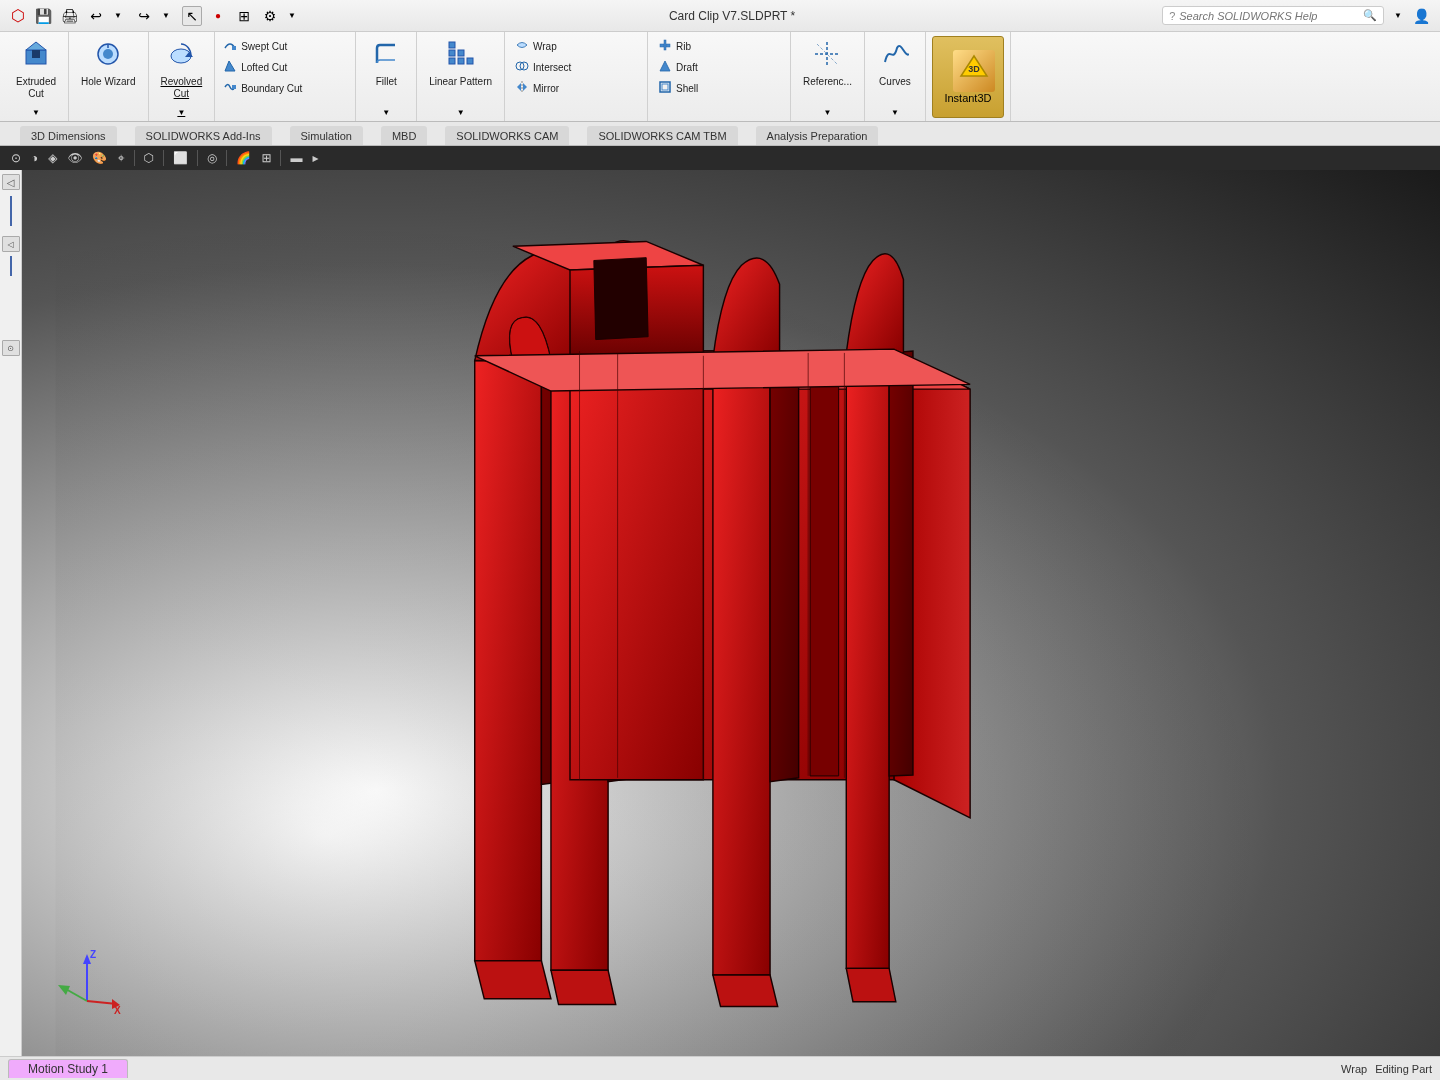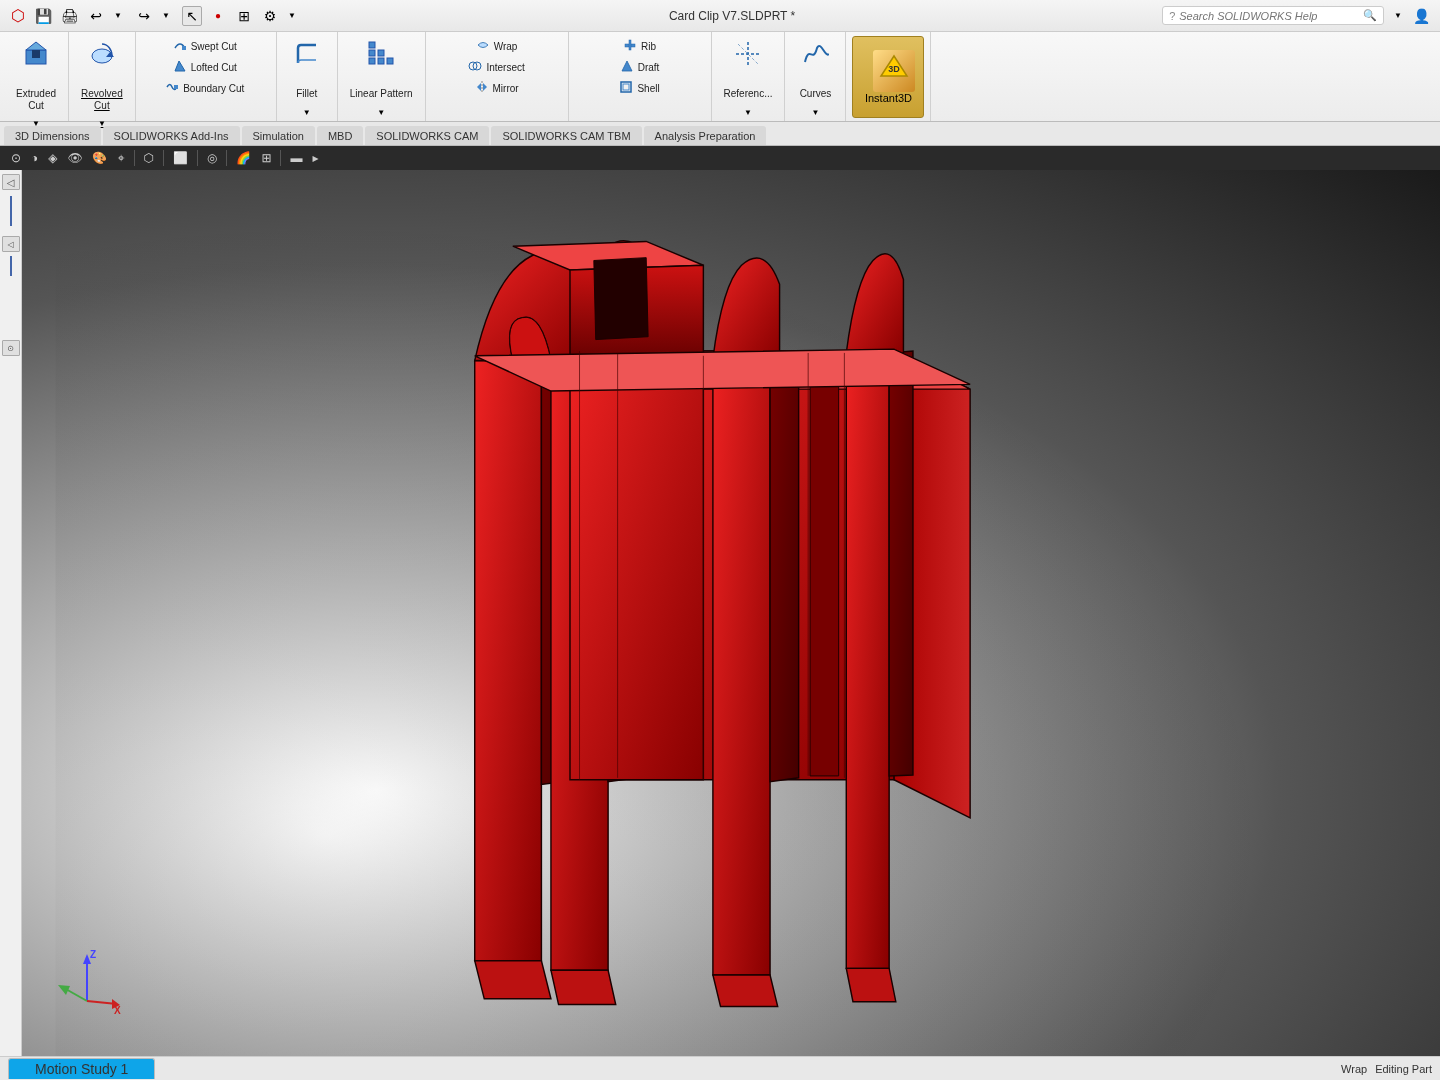--- a/index.html
+++ b/index.html
@@ -45,36 +45,35 @@
       display: flex;
       flex-direction: column;
       align-items: center;
       justify-content: center;
       padding: 4px 6px;
       cursor: pointer;
       border-radius: 3px;
       min-width: 48px;
     }
     .ribbon-btn .btn-icon { font-size: 22px; line-height: 1; }
-    .ribbon-btn .btn-label { font-size: 10px; text-align: center; color: #222; margin-top: 16px; line-height: 1.2; }
+    .ribbon-btn .btn-label { font-size: 10px; text-align: center; color: #222; margin-top: 4px; line-height: 1.2; }
 
     .ribbon-btn-active {
       background: #c0d8f0;
       border: 1px solid #7aaad0;
     }
 
     .ribbon-btn-small {
       display: flex;
       flex-direction: row;
       align-items: center;
       padding: 2px 4px;
       cursor: pointer;
       border-radius: 2px;
       width: 130px;
-      justify-content: center;
     }
     .ribbon-btn-small .btn-icon-sm { font-size: 14px; margin-right: 4px; }
     .ribbon-btn-small .btn-label-sm { font-size: 10px; color: #222; }
 
     .ribbon-col {
       display: flex;
       flex-direction: column;
       justify-content: flex-start;
       gap: 0px;
     }
@@ -107,20 +106,21 @@
     .tab-item {
       padding: 3px 10px;
       font-size: 11px;
       color: #333;
       cursor: pointer;
       border: 1px solid transparent;
       border-bottom: none;
       border-radius: 3px 3px 0 0;
       background: #d8d8d8;
       margin-right: 2px;
+      margin-left: 16px;
     }
 
     
     #view-toolbar {
       height: 24px;
       background: #2a2a2a;
       display: flex;
       align-items: center;
       padding: 0 8px;
       gap: 4px;
@@ -207,27 +207,27 @@
       padding: 0 8px;
       font-size: 11px;
       color: #333;
       position: absolute;
       bottom: 0;
       left: 0;
       right: 0;
     }
 
     .status-tab {
-      background: #0ea5e9;
+      background: #f0abfc;
       border: 1px solid #bbb;
       border-bottom: none;
-      padding: 2px 26px;
+      padding: 2px 19px;
       border-radius: 3px 3px 0 0;
       cursor: pointer;
-      font-size: 14px;
+      font-size: 12px;
     }
   </style>
 </head>
 <body>
 
 <div id="titlebar">
   <div id="titlebar-left">
     <div class="tb-icon" style="font-size:16px; color:#c00;">⬡</div>
     <div class="tb-icon">💾</div>
     <div class="tb-icon">🖨</div>
@@ -270,20 +270,32 @@
             <rect x="10" y="10" width="8" height="8" fill="#1a3a6a"></rect>
           </svg>
       </span>
       <span class="btn-label">Extruded<br>Cut</span>
     </div>
     <div style="display:flex;align-items:center;gap:1px;margin-top:auto;">
       <div class="tb-icon" style="font-size:8px; width:14px; height:14px;">▼</div>
     </div>
   </div>
 
+  <div class="ribbon-group">
+    <div class="ribbon-btn">
+      <span class="btn-icon">
+        <svg width="28" height="28" viewBox="0 0 28 28">
+            <circle cx="14" cy="14" r="10" fill="#bbddff" stroke="#2255aa" stroke-width="1.5"></circle>
+            <circle cx="14" cy="14" r="5" fill="#4488cc"></circle>
+            <line x1="14" y1="4" x2="14" y2="8" stroke="#2255aa" stroke-width="1.5"></line>
+          </svg>
+      </span>
+      <span class="btn-label">Hole Wizard</span>
+    </div>
+  </div>
 
   <div class="ribbon-group" style="min-width:55px;text-decoration:underline;">
     <div class="ribbon-btn">
       <span class="btn-icon">
         <svg width="28" height="28" viewBox="0 0 28 28">
             <ellipse cx="14" cy="16" rx="10" ry="7" fill="#bbddff" stroke="#2255aa" stroke-width="1"></ellipse>
             <path d="M14,4 A10,12 0 0,1 24,16" fill="none" stroke="#2255aa" stroke-width="1.5"></path>
             <polygon points="22,12 26,17 18,17" fill="#2255aa"></polygon>
           </svg>
       </span>

